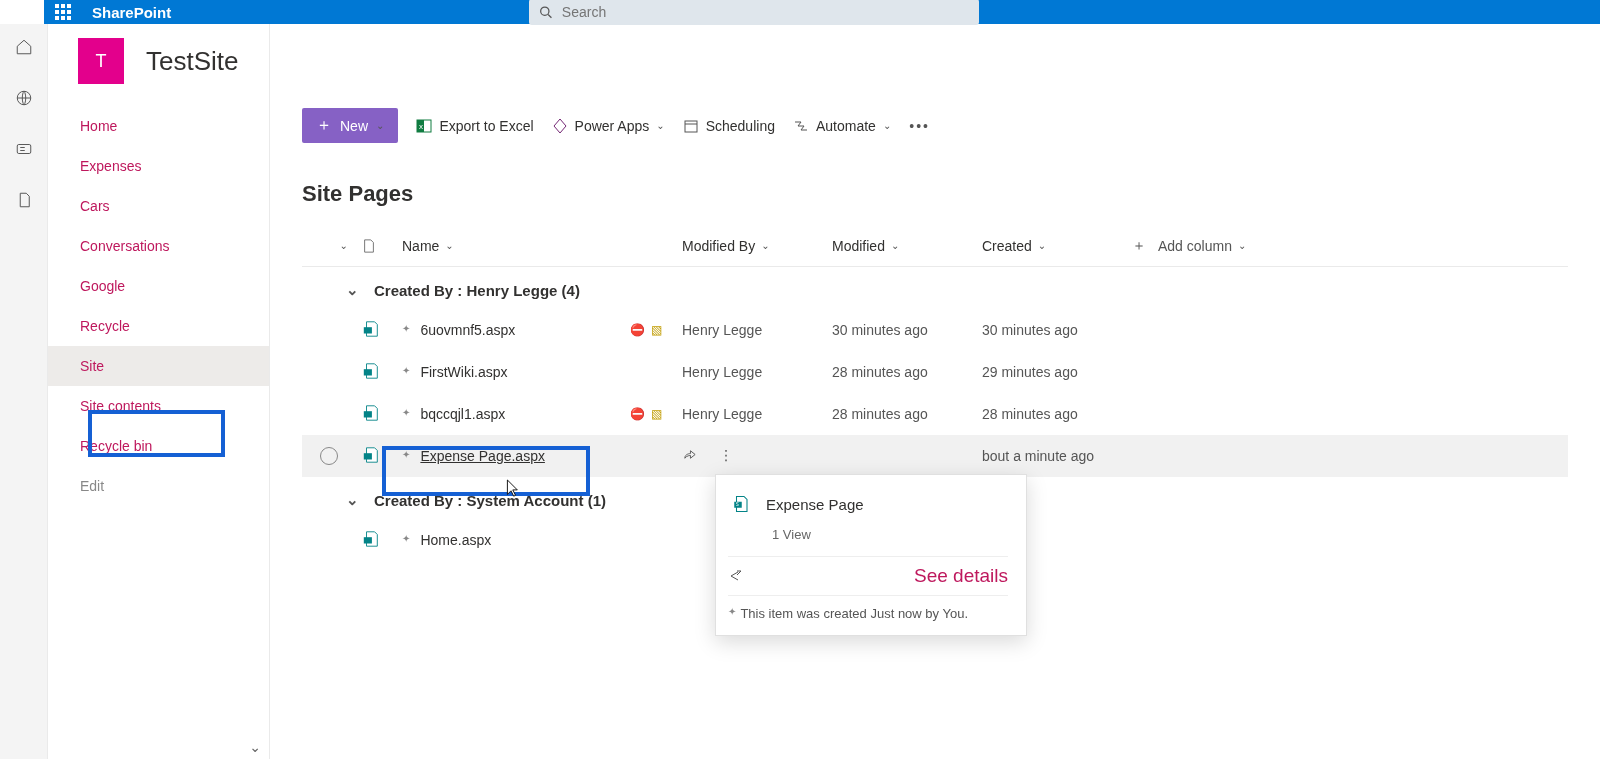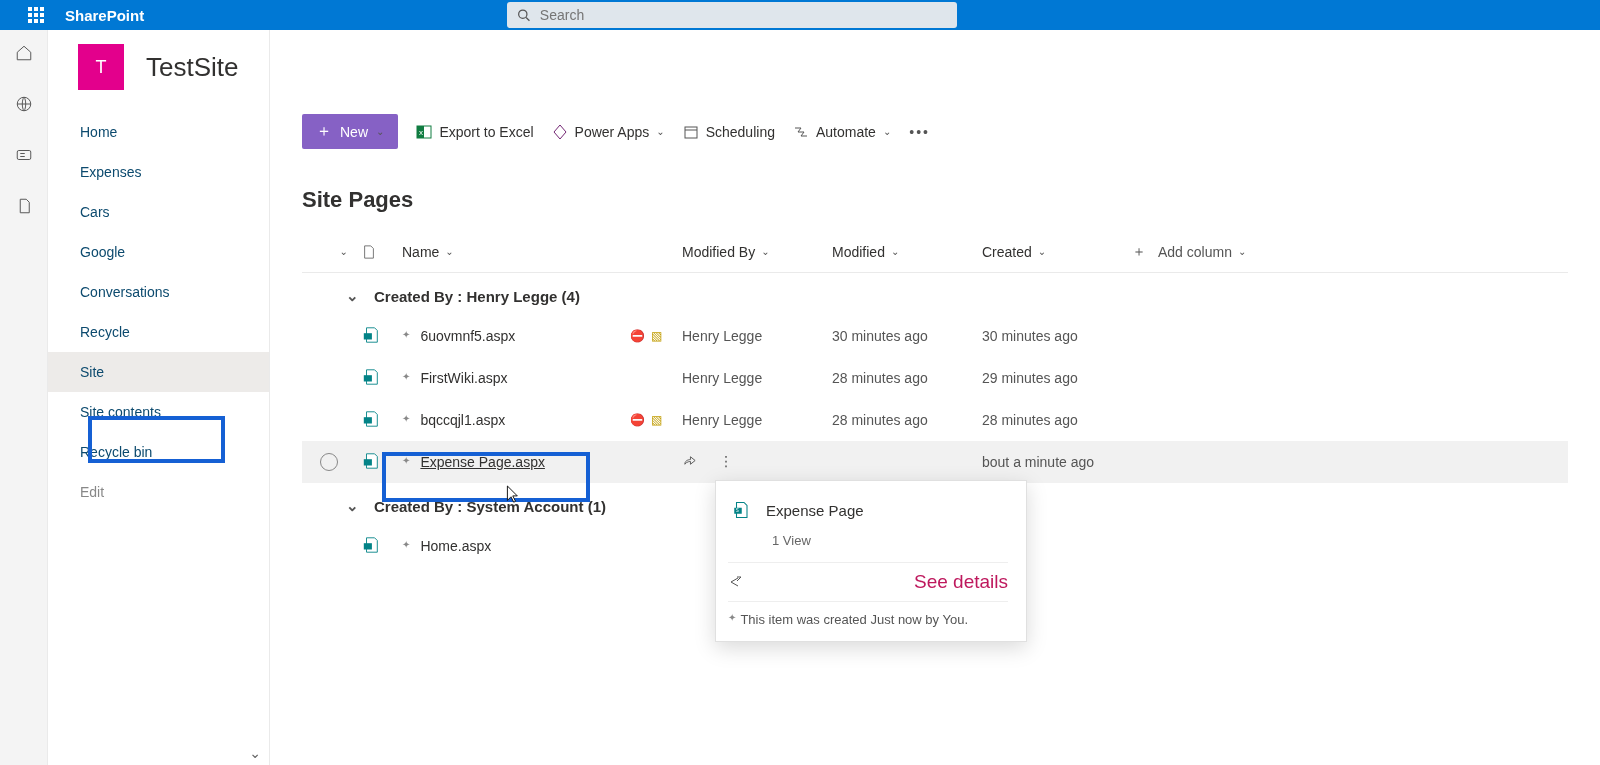--- a/index.html
+++ b/index.html
@@ -1,19 +1,19 @@
 <!DOCTYPE html>
 <html><head>
 <meta charset="utf-8">
 <style>
   * { box-sizing: border-box; margin: 0; padding: 0; font-family: "Segoe UI", Arial, sans-serif; }
   body { background: #fff; color: #323130; font-size: 14px; overflow: hidden; }
   
   
-  .suite-bar { height: 30px; background: #0078d4; color: #fff; display: flex; align-items: center; padding: 0 21px; }
+  .suite-bar { height: 24px; background: #0078d4; color: #fff; display: flex; align-items: center; padding: 0 4px; margin-left: 44px; }
   .waffle { width: 30px; display: flex; align-items: center; justify-content: center; cursor: pointer; }
   .waffle-grid { display: grid; grid-template-columns: repeat(3,4px); grid-gap: 2px; }
   .waffle-grid span { width:4px; height:4px; background:#fff; }
   .brand { font-size: 15px; font-weight: 600; margin-left: 14px; }
   .search-wrap { margin-left: auto; margin-right: auto; width: 450px; height: 26px; background: #dfe6ec; border-radius: 3px; display: flex; align-items: center; padding: 0 10px; gap: 10px; }
   .search-wrap input { border: none; background: transparent; font-size: 14px; color: #555; width: 100%; outline: none; }
 
   
   .shell { display: flex; height: calc(100vh - 30px); }
   .rail { width: 48px; background: #f4f4f4; border-right: 1px solid #eaeaea; display: flex; flex-direction: column; align-items: center; padding-top: 14px; gap: 30px; }
@@ -25,21 +25,21 @@
   
   
   .below-suite { display:flex; flex:1; }
   .content-area { flex:1; display:flex; flex-direction:column; min-width:0; }
   
   .site-title-row { display:flex; align-items:center; padding: 14px 0 14px 30px; gap:22px; }
   .site-logo { width:46px; height:46px; background:#e3008c; color:#fff; display:flex; align-items:center; justify-content:center; font-size:18px; }
   .site-title { font-size:26px; font-weight:400; }
 
   .nav-list { padding-top: 8px; display:flex; flex-direction:column; }
-  .nav-item { padding: 12px 0 12px 32px; font-size:14px; color:#0c4a6e; cursor:pointer; }
+  .nav-item { padding: 12px 0 12px 32px; font-size:14px; color:#be185d; cursor:pointer; }
   .nav-item.active { background:#edebe9; }
   .nav-item.edit { color:#888; }
   .nav-highlight { position:absolute; border:4px solid #1560d4; pointer-events:none; }
   .nav-collapse { position:absolute; bottom:4px; right:8px; color:#666; }
 
   
   .cmdbar { display:flex; align-items:center; gap:18px; padding: 10px 0 10px 32px; border-bottom:0; }
   .btn-new { background:#8661c5; color:#fff; border:none; padding:7px 14px; border-radius:2px; font-size:14px; display:flex; align-items:center; gap:8px; cursor:pointer; }
   .cmd { display:flex; align-items:center; gap:7px; color:#323130; cursor:pointer; font-size:14px; }
   .cmd svg { width:16px; height:16px; }
@@ -146,22 +146,22 @@
       <div style="flex:1"></div>
     </div>
 
     <div style="display:flex; flex:1; min-height:0;">
 
       <div class="sitenav" style="position:relative;">
         <div class="nav-list" id="nav-list">
             <div class="nav-item">Home</div>
             <div class="nav-item">Expenses</div>
             <div class="nav-item">Cars</div>
+            <div class="nav-item">Conversations</div>
             <div class="nav-item">Google</div>
-            <div class="nav-item">Conversations</div>
             <div class="nav-item">Recycle</div>
             <div class="nav-item active">Site</div>
             <div class="nav-item">Site contents</div>
             <div class="nav-item">Recycle bin</div>
             <div class="nav-item edit">Edit</div>
           </div>
         <div class="nav-highlight" style="left:40px; top:312px; width:137px; height:47px;"></div>
         <div class="nav-collapse">⌄</div>
       </div>
 

